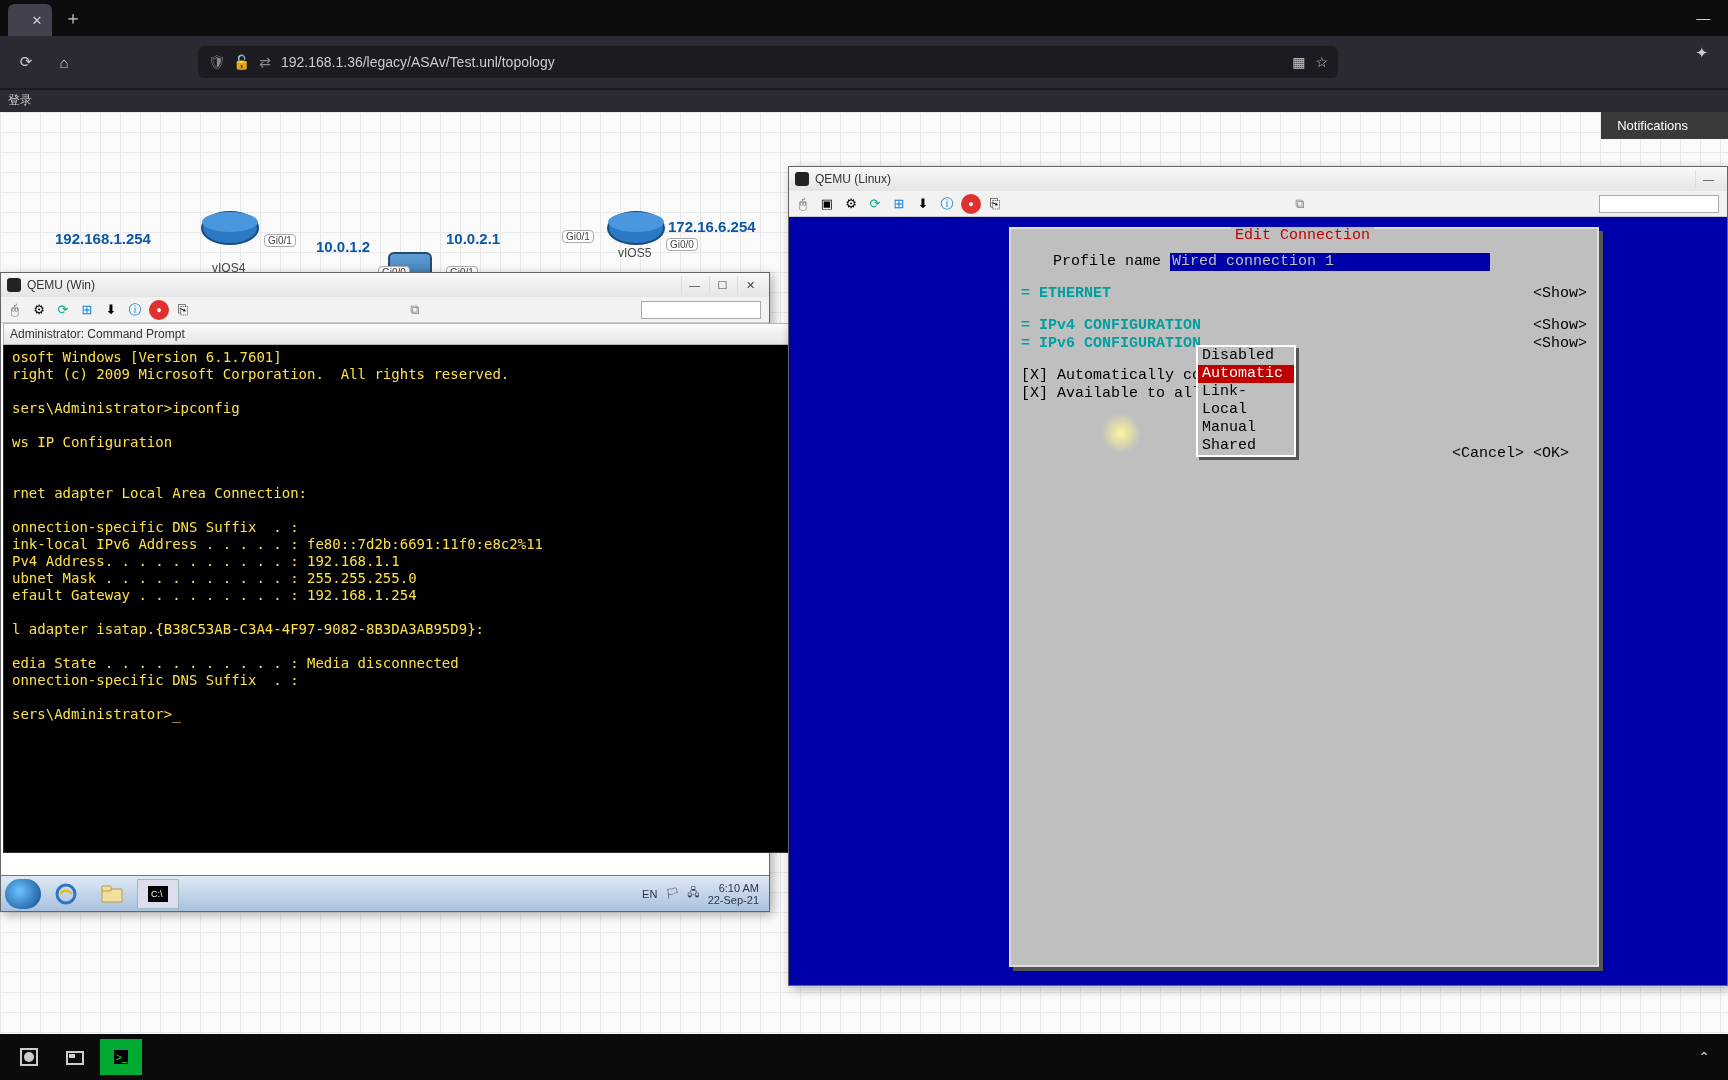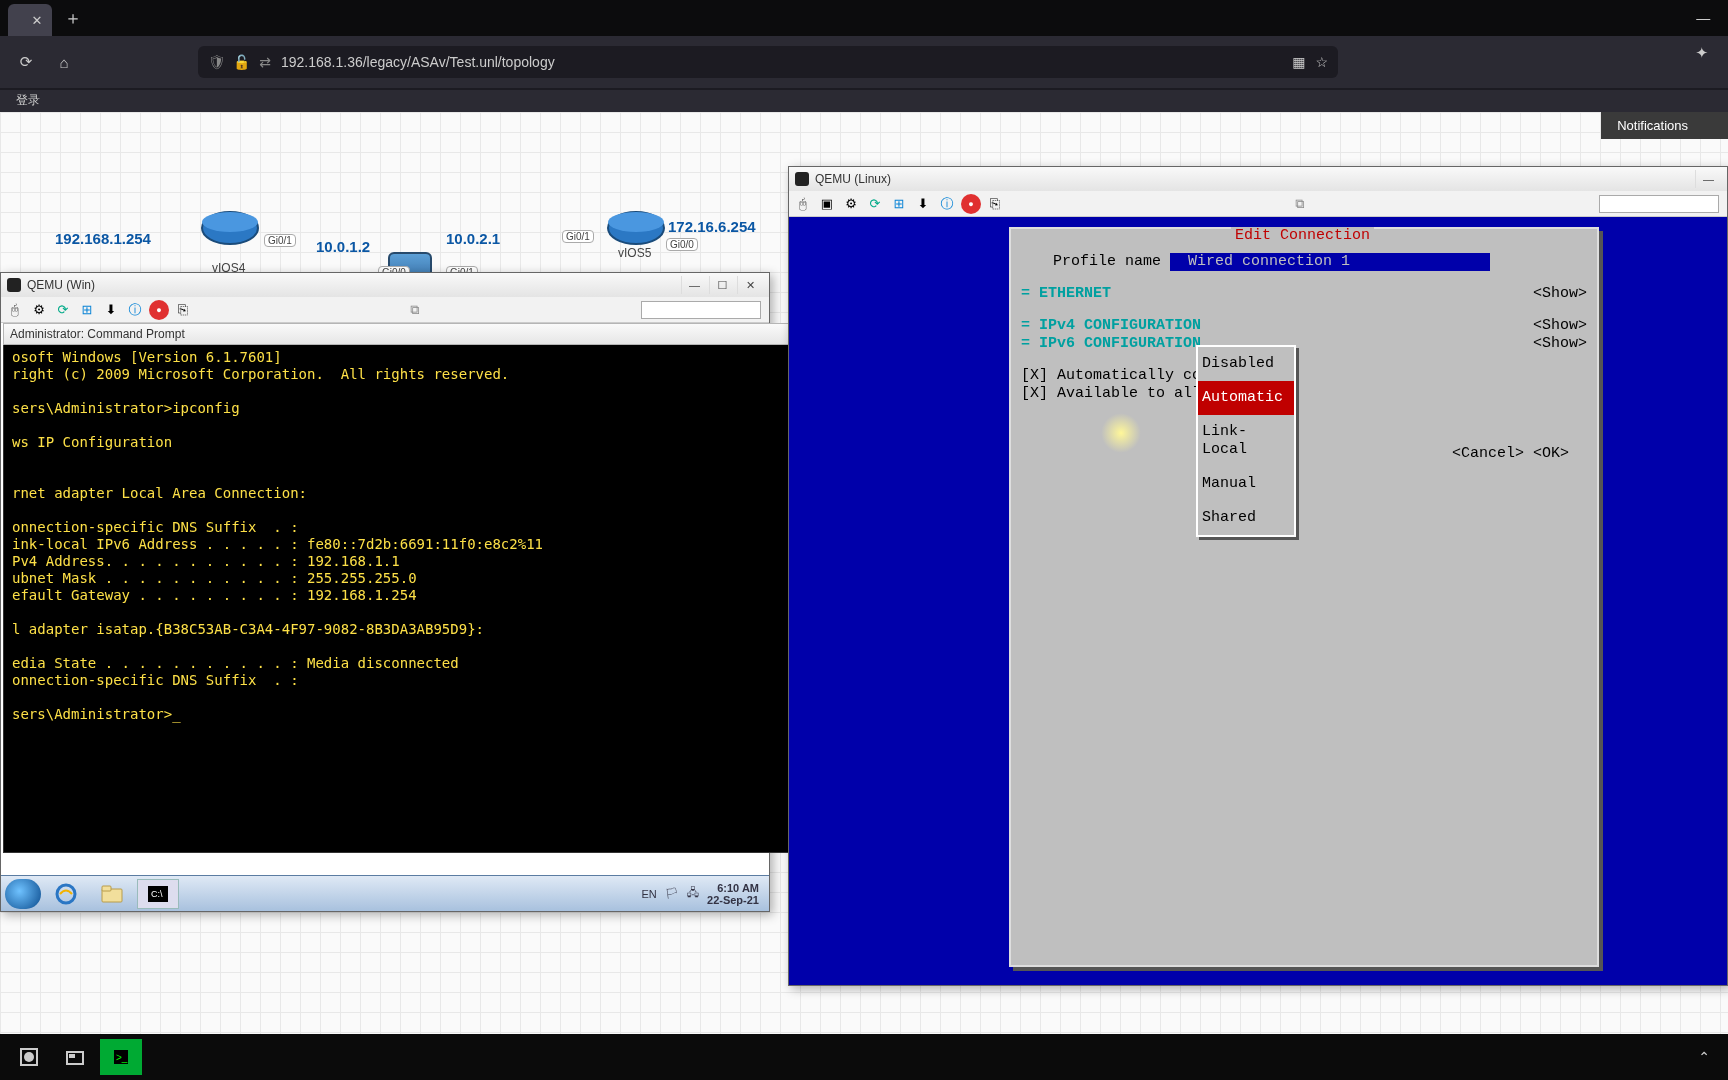--- a/index.html
+++ b/index.html
@@ -8,21 +8,21 @@
   .browser-chrome { position:absolute; top:0; left:0; right:0; height:90px; background:#1c1b22; }
   .tab-bar { height:36px; display:flex; align-items:center; padding-left:8px; background:#0c0c0d;}
   .tab { background:#42414d; padding:6px 30px 6px 14px; border-radius:6px 6px 0 0; color:#ddd; font-size:12px; display:flex; align-items:center; gap:8px; position:relative; height:32px; margin-top:4px;}
   .tab-close { position:absolute; right:8px; top:9px; width:14px; height:14px; display:flex; align-items:center; justify-content:center; font-size:13px; color:#ccc;}
   .new-tab { color:#ccc; font-size:18px; margin-left:12px; }
   .addr-bar { height:52px; display:flex; align-items:center; padding:0 12px; gap:10px; background:#2b2a33;}
   .nav-icon { width:28px; height:28px; display:flex; align-items:center; justify-content:center; color:#ccc; font-size:15px; }
   .url-box { flex:0 0 auto; width:1140px; height:32px; background:#1c1b22; border-radius:6px; color:#ccc; display:flex; align-items:center; padding:0 10px; font-size:14px; margin-left:110px;}
   .url-icons { display:flex; gap:8px; margin-right:10px; color:#888; font-size:14px;}
   .addr-right { position:absolute; right:20px; top:44px; display:flex; gap:14px; color:#ccc; font-size:15px;}
-  .bookmarks-bar { height:22px; background:#2b2a33; font-size:12px; color:#ccc; padding:2px 16px;}
+  .bookmarks-bar { height:22px; background:#2b2a33; font-size:12px; color:#ccc; padding:2px 8px;}
   
   .canvas { position:absolute; top:112px; left:0; right:0; bottom:46px;
     background-color:#fafafa;
     background-image: linear-gradient(#e8e8e8 1px, transparent 1px),
                       linear-gradient(90deg,#e8e8e8 1px, transparent 1px);
     background-size: 20px 20px;
   }
   .notif { position:absolute; top:0; right:0; background:#3a3a3a; color:#fff; padding:6px 40px 6px 16px; font-size:13px;}
   
   .router { position:absolute; width:60px; height:40px; }
@@ -43,31 +43,31 @@
   .cmd-window { position:absolute; top:50px; left:2px; width:884px; height:530px; }
   .cmd-titlebar { height:22px; background:linear-gradient(#fafafa,#e6e6e6); border:1px solid #b5b5b5; display:flex; align-items:center; padding:0 6px; font-size:12px; color:#333;}
   .cmd-titlebar .cmd-ctrls{margin-left:auto; display:flex;}
   .cmd-ctrls .cb{width:24px;height:16px;border:1px solid #b5b5b5;display:flex;align-items:center;justify-content:center;font-size:10px;margin-left:-1px;}
   .cmd-body { background:#000; height:508px; border:1px solid #333; border-top:none; font-family:'Consolas',monospace; font-size:14px; line-height:17px; color:#fde047; padding:4px 8px; white-space:pre; overflow:hidden;}
   
   .win-taskbar { position:absolute; bottom:0; left:0; right:0; height:36px; background:linear-gradient(#dfe9f5,#a8c1de); display:flex; align-items:center; padding:0 4px; border-top:1px solid #5b7ca2;}
   .start-orb{width:36px;height:30px;border-radius:15px;background:radial-gradient(circle at 40% 40%, #6fc2ff, #0a4a8c);}
   .tb-item{width:42px;height:30px;margin-left:4px;display:flex;align-items:center;justify-content:center;}
   .tb-tray{margin-left:auto;display:flex;align-items:center;gap:8px;color:#334;font-size:11px;padding-right:6px;}
-  .tb-tray .clock{ text-align:right; line-height:12px;font-weight:bold;}
+  .tb-tray .clock{ text-align:right; line-height:12px;}
   
   .linux-inner { position:absolute; top:50px; left:0; right:0; bottom:0; background:#0000aa;}
   .tui-frame { position:absolute; top:10px; left:220px; width:590px; height:740px; background:#bfbfbf; font-family:'Courier New',monospace; font-size:15px; line-height:18px; border:2px solid #dedede; box-shadow:4px 4px 0 #555;}
   .tui-title { position:absolute; top:-2px; left:220px; color:#c00000; background:#bfbfbf; padding:0 4px;}
   .tui-content { position:absolute; top:24px; left:10px; right:10px; }
   .tui-line { white-space:pre; color:#000; }
   .cyan { color:#00a0a0; font-weight:bold; }
-  .field-input { background:#0000aa; color:#bfbfbf; padding:0 18px; display:inline-block; width:320px;}
+  .field-input { background:#0000aa; color:#bfbfbf; padding:0 2px; display:inline-block; width:320px;}
   .dropdown { position:absolute; top:92px; left:175px; width:100px; background:#bfbfbf; border:2px solid #fff; box-shadow:3px 3px 0 #555; }
-  .dd-item { padding:8px 4px; color:#000;font-family:Liberation Mono, monospace;}
+  .dd-item { padding:0 4px; color:#000;font-family:Liberation Mono, monospace;}
   .dd-item.sel { background:#c00000; color:#fff; }
   .tui-btns { position:absolute; top:192px; right:18px; }
   .highlight-glow { position:absolute; width:40px; height:40px; border-radius:50%; background:radial-gradient(circle,#fff799,transparent 70%); }
   
   .os-taskbar { position:absolute; bottom:0; left:0; right:0; height:46px; background:#0b0b0b; display:flex; align-items:center; padding:0 8px;}
   .os-btn { width:42px; height:36px; display:flex; align-items:center;justify-content:center; margin-right:4px;}
   .expand-btn { margin-left:auto; color:#ccc; font-size:14px; padding-right:10px;}
   .qemu-logo{width:14px;height:14px;background:#222;border-radius:3px;display:inline-block;margin-right:6px;}
   .cursor { position:absolute; width:14px; height:20px; color:#000; font-size:18px; pointer-events:none;}
 </style>

